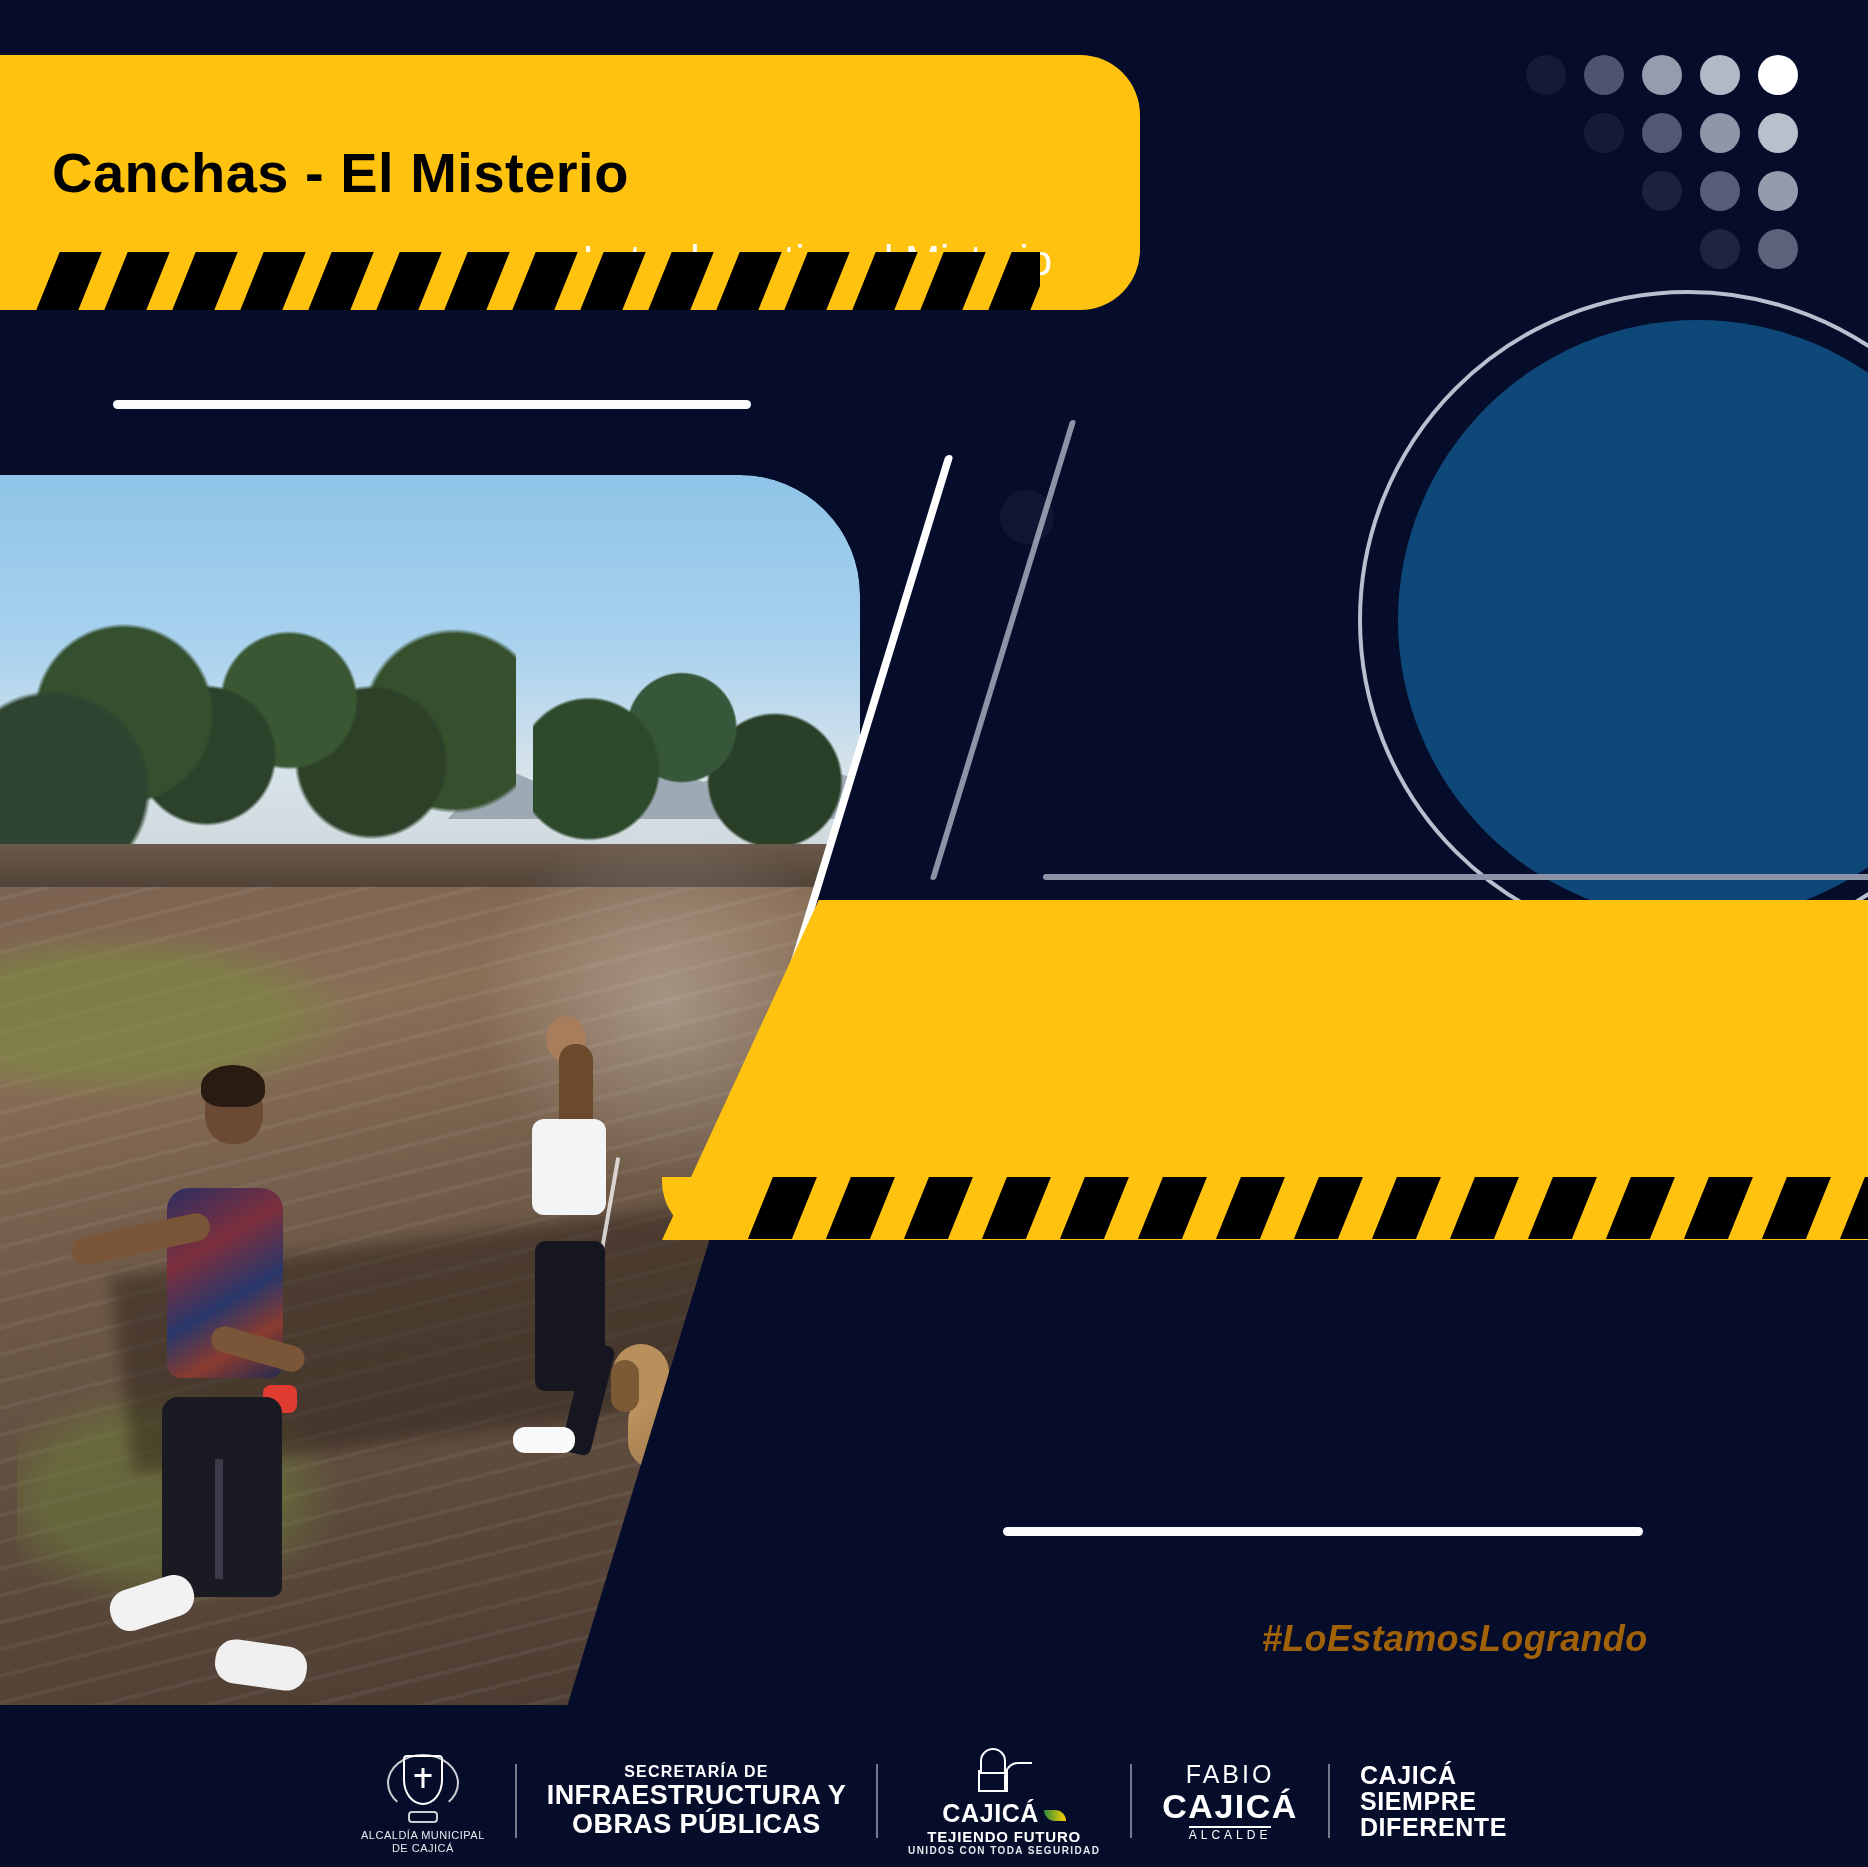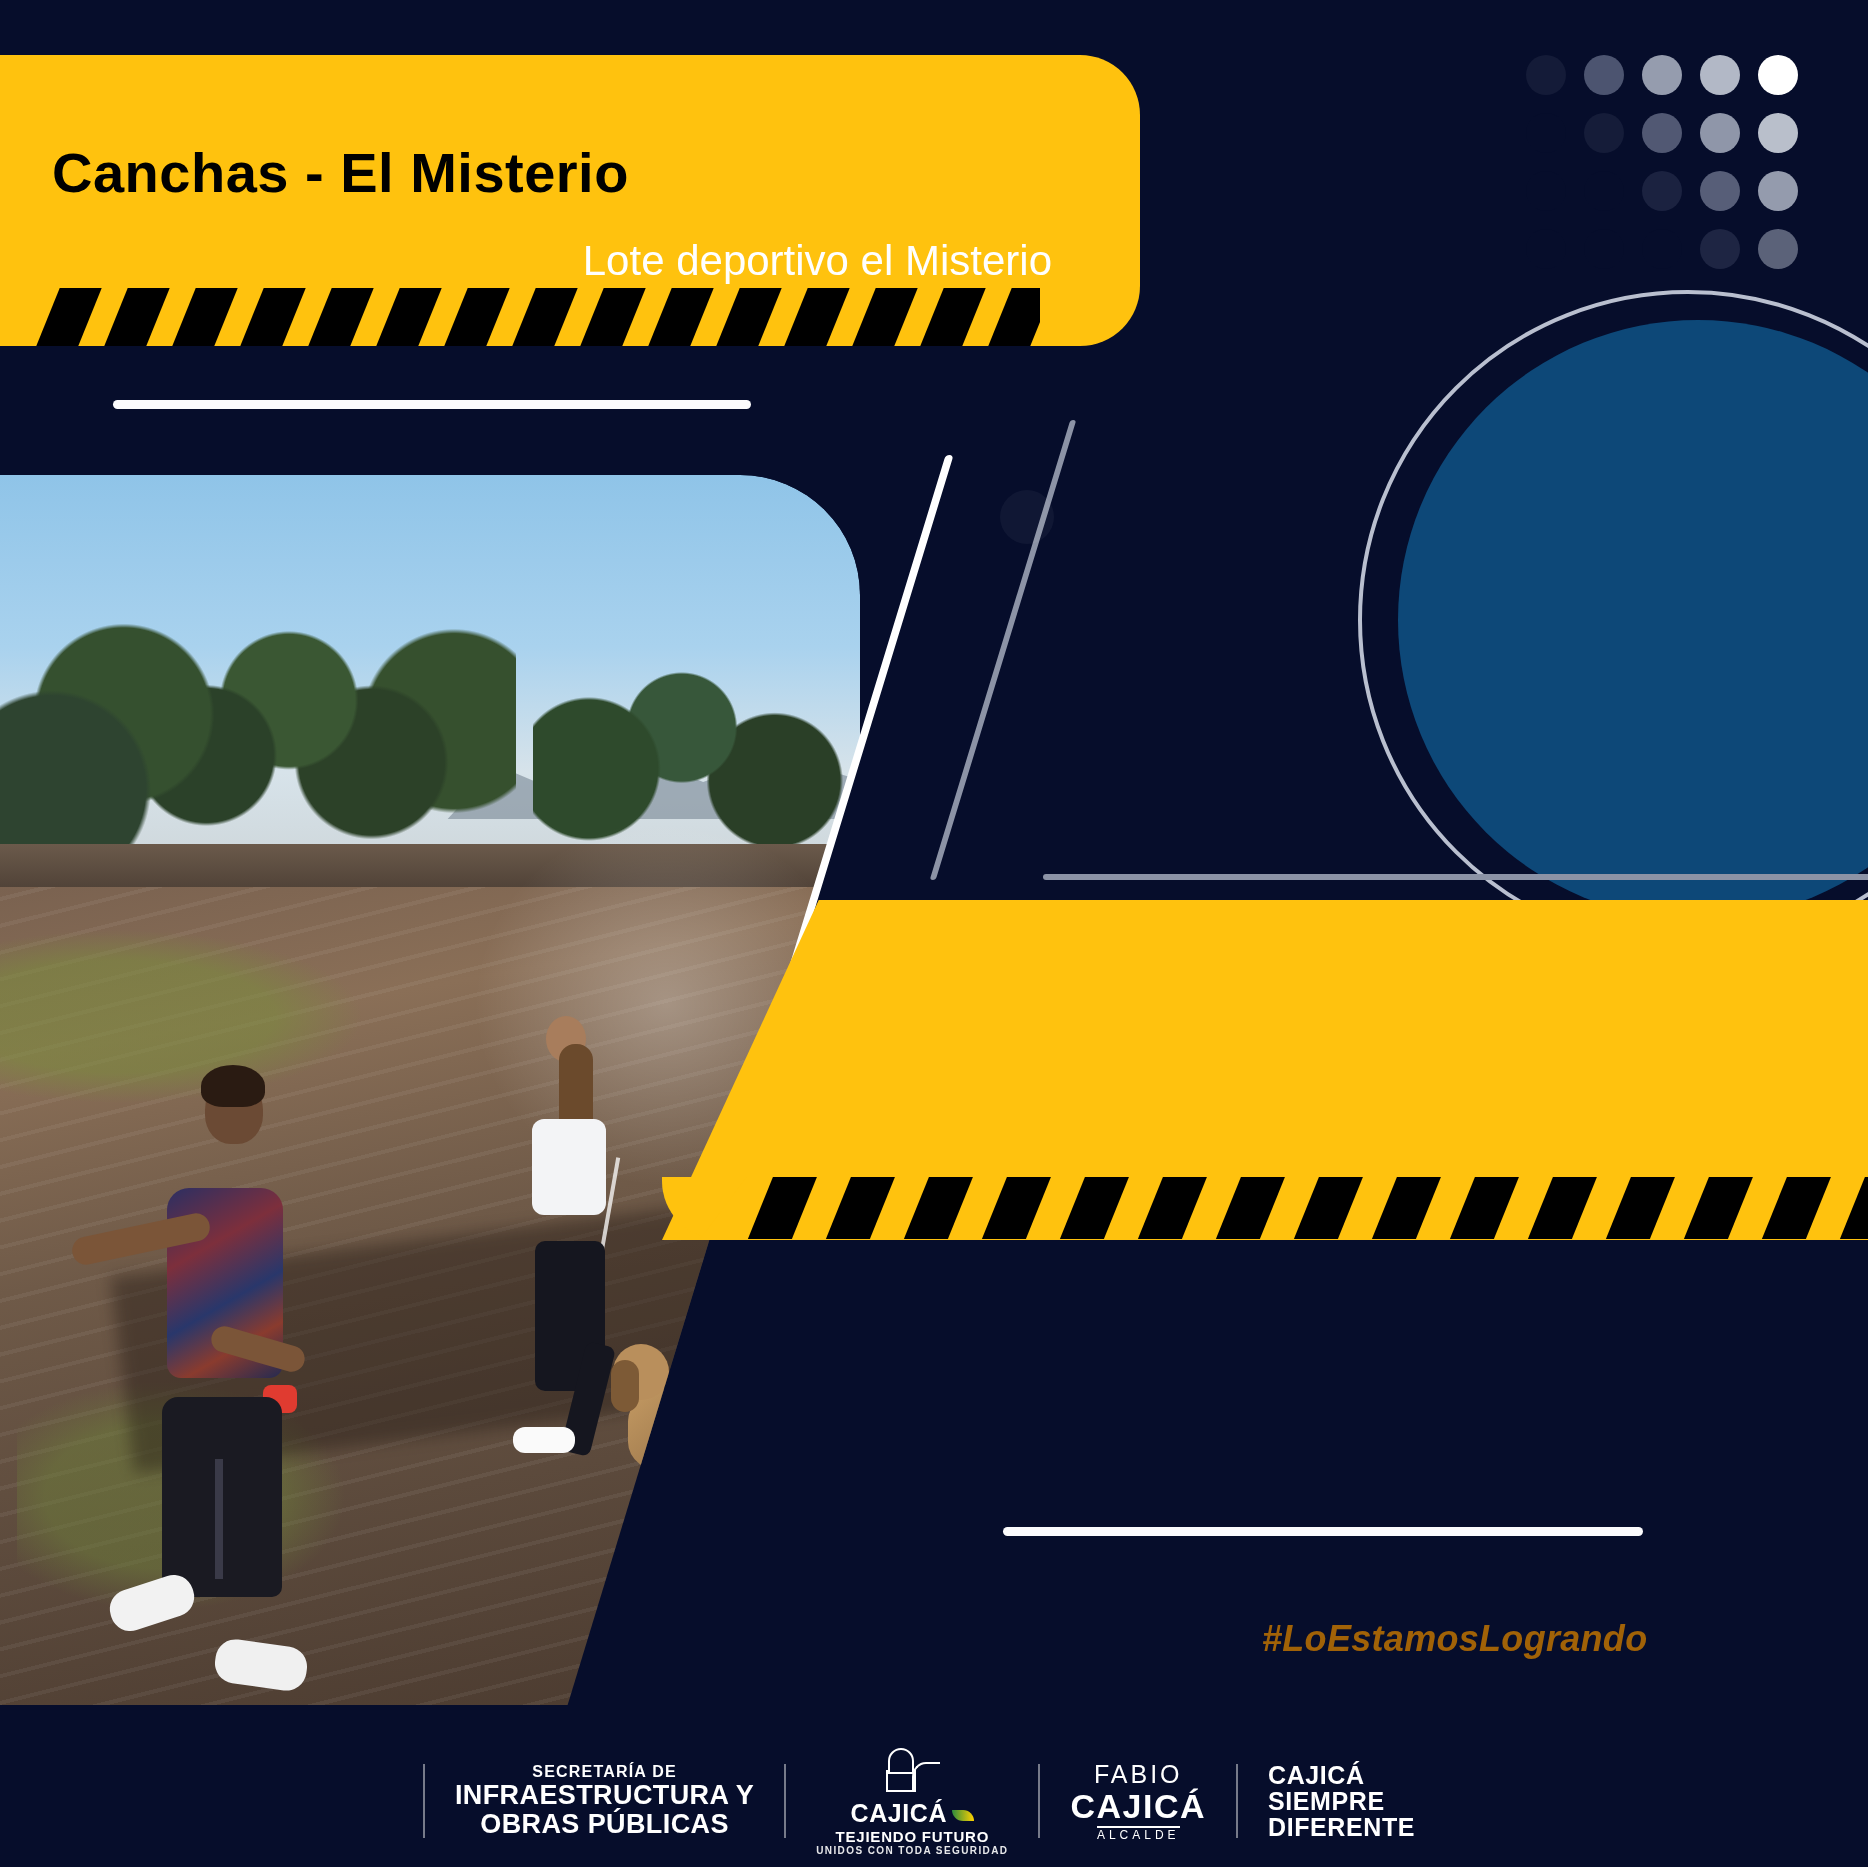--- a/index.html
+++ b/index.html
@@ -18,21 +18,21 @@
     position:absolute;right:-150px;top:290px;width:660px;height:660px;
     border-radius:50%;border:4px solid #b9bfcf;
   }
   .circle-fill{
     position:absolute;right:-130px;top:320px;width:600px;height:600px;
     border-radius:50%;background:#0d4878;
   }
 
   
   .header{
-    position:absolute;left:0;top:55px;width:1140px;height:291px;
+    position:absolute;left:0;top:55px;width:1140px;height:255px;
     background:#ffc20e;border-top-right-radius:60px;border-bottom-right-radius:60px;
   }
   .header-title{
     position:absolute;left:52px;top:85px;font-size:56px;font-weight:bold;
     color:#000;letter-spacing:.5px;white-space:nowrap;
   }
   .header-sub{
     position:absolute;left:52px;top:182px;width:1000px;text-align:right;
     font-size:42px;color:#ffffff;font-weight:500;white-space:nowrap;
   }
@@ -331,20 +331,32 @@
       <div class="bar" style="left: 918px;"></div>
       <div class="bar" style="left: 996px;"></div>
       <div class="bar" style="left: 1074px;"></div>
       <div class="bar" style="left: 1152px;"></div>
     </div>
 
   <div class="hashtag">#LoEstamosLogrando</div>
 
   <div class="footer">
 
+    <div class="logo-cell">
+      <div class="crest">
+        <div class="crest-wreath"></div>
+        <div class="crest-shield"></div>
+        <div class="crest-cross"></div>
+        <div class="crest-cap"></div>
+      </div>
+      <div class="crest-label">
+        <div>ALCALDÍA MUNICIPAL</div>
+        <div>DE CAJICÁ</div>
+      </div>
+    </div>
 
     <div class="divider"></div>
 
     <div class="logo-cell">
       <div class="sec-small">SECRETARÍA DE</div>
       <div class="sec-big">INFRAESTRUCTURA Y</div>
       <div class="sec-big">OBRAS PÚBLICAS</div>
     </div>
 
     <div class="divider"></div>

